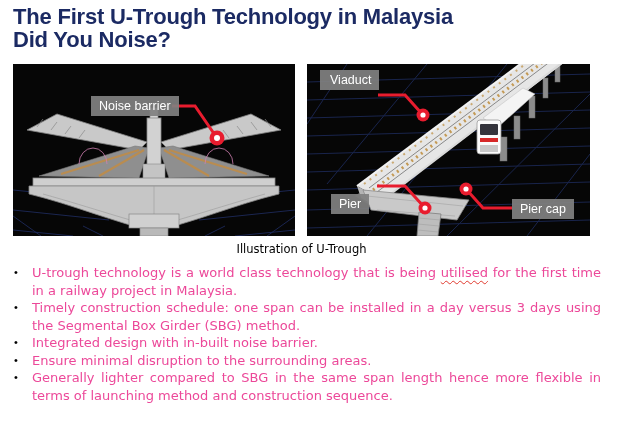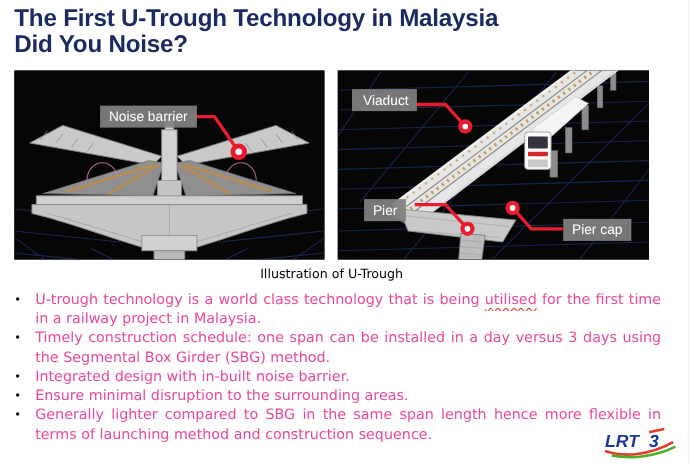--- a/index.html
+++ b/index.html
@@ -158,22 +158,22 @@
           <polyline points="70,122 98,122 118,144" stroke="#e81c2e" stroke-width="3" fill="none"></polyline>
           <circle cx="118" cy="144" r="6.5" fill="#e81c2e"></circle>
             <circle cx="118" cy="144" r="2.6" fill="#ffffff"></circle>
         </g>
         <g>
           <polyline points="205,144 176,144 159,125" stroke="#e81c2e" stroke-width="3" fill="none"></polyline>
           <circle cx="159" cy="125" r="6.5" fill="#e81c2e"></circle>
             <circle cx="159" cy="125" r="2.6" fill="#ffffff"></circle>
         </g>
       </svg>
-      <div class="callout-label" style="left:13px;top:17px;padding-left:10px;">Viaduct</div>
-      <div class="callout-label" style="left:24px;top:117px;">Pier</div>
+      <div class="callout-label" style="left:13px;top:6px;padding-left:10px;">Viaduct</div>
+      <div class="callout-label" style="left:24px;top:130px;">Pier</div>
       <div class="callout-label" style="left:205px;top:135px;">Pier cap</div>
     </div>
   </div>
 
   <div class="caption">Illustration of U-Trough</div>
 
   <div class="bullets">
     <div class="bullet">
       <span class="marker">•</span>
       <span class="btext"><span>U-trough technology is a world class technology that is being </span><span class="spellcheck">utilised</span><span> for the first time in a railway project in Malaysia.</span></span>
@@ -189,23 +189,14 @@
     <div class="bullet">
       <span class="marker">•</span>
       <span class="btext">Ensure minimal disruption to the surrounding areas.</span>
     </div>
     <div class="bullet">
       <span class="marker">•</span>
       <span class="btext">Generally lighter compared to SBG in the same span length hence more flexible in terms of launching method and construction sequence.</span>
     </div>
   </div>
 
-  <div class="logo">
-    <svg viewBox="0 0 70 30" width="70" height="30">
-      <text x="4" y="17" font-family="Liberation Sans, sans-serif" font-size="16" font-weight="bold" font-style="italic" fill="#16399b">LRT</text>
-      <text x="44" y="17" font-family="Liberation Sans, sans-serif" font-size="16" font-weight="bold" font-style="italic" fill="#16399b">3</text>
-      <path d="M44,4 L58,1" stroke="#e8392b" stroke-width="2.4" fill="none"></path>
-      <path d="M4,21 C22,27 44,25 66,13" stroke="#e8392b" stroke-width="2.4" fill="none"></path>
-      <path d="M10,25 C30,29 52,25 68,17" stroke="#4bae2e" stroke-width="2.4" fill="none"></path>
-    </svg>
-  </div>
 
 </div>
 
 </body></html>

